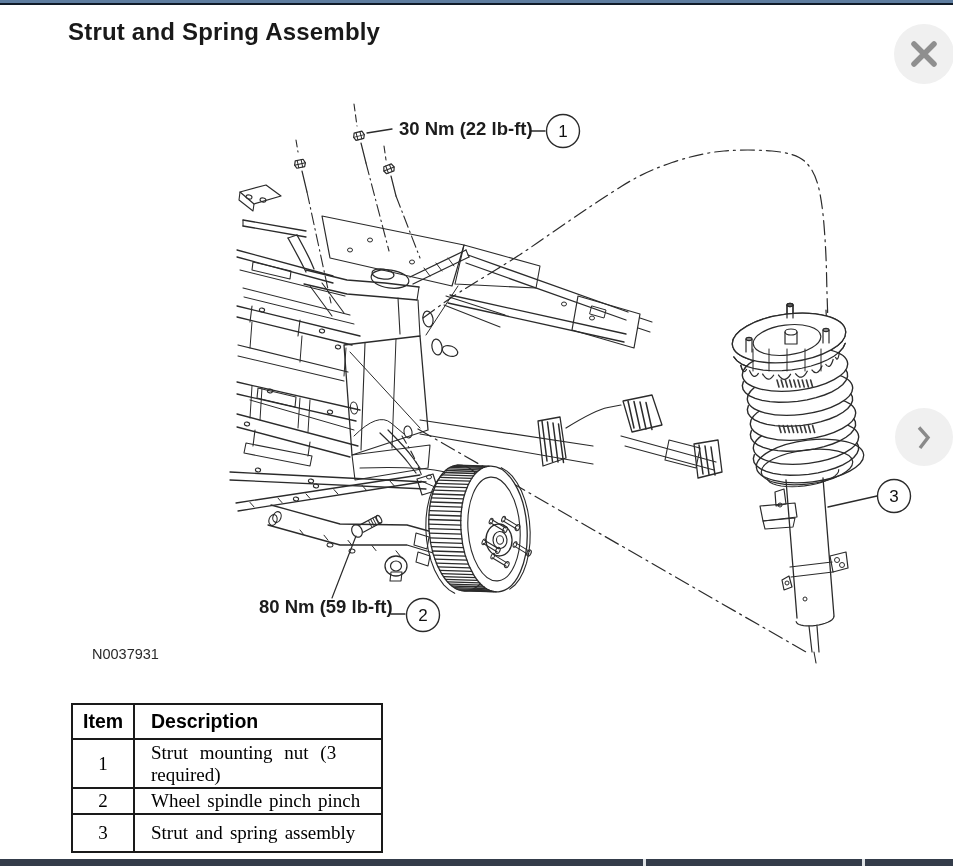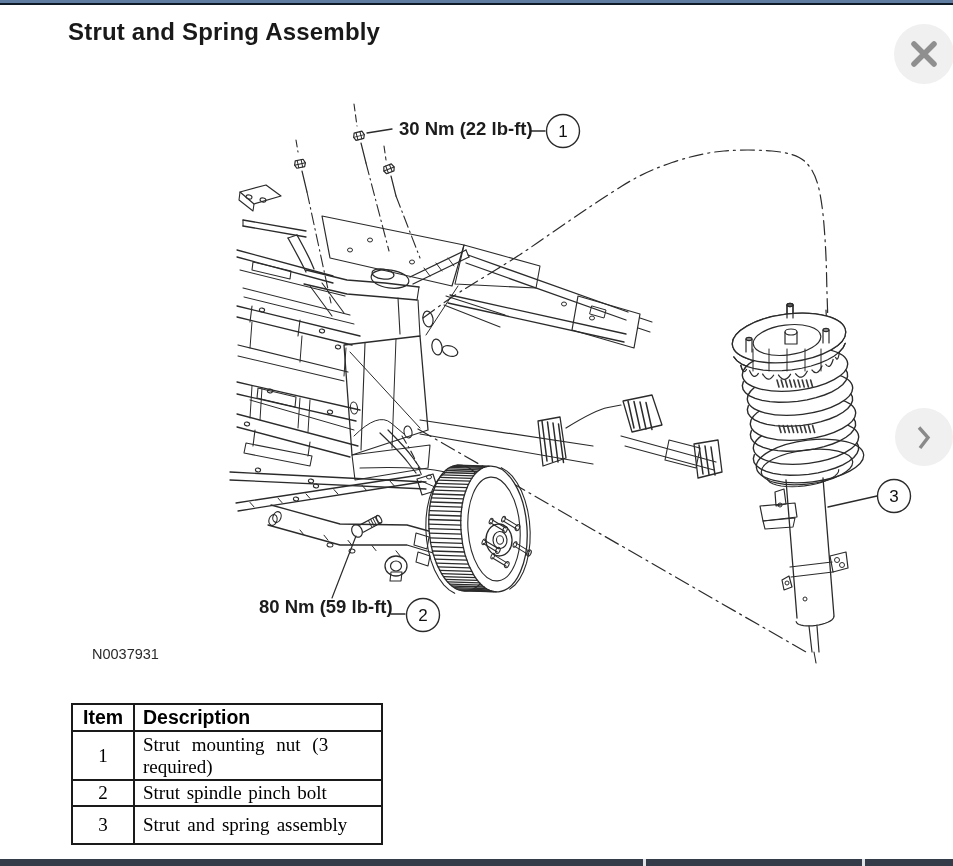--- a/index.html
+++ b/index.html
@@ -15,21 +15,21 @@
   .nextbtn{position:absolute;left:895px;top:408px;width:58px;height:58px;border-radius:50%;
            background:#f0f0f0;}
   .nextbtn svg{position:absolute;left:16px;top:14px;}
   .lbl{position:absolute;font-size:18.5px;color:#1c1c1c;white-space:nowrap;font-weight:bold;}
   .n003{position:absolute;left:92px;top:646px;font-size:14.5px;color:#2a2a2a;text-align:center;}
   table.parts{position:absolute;left:71px;top:703px;border-collapse:collapse;
               width:310px;table-layout:fixed;}
   col.w1{width:62px;} col.w2{width:248px;}
   table.parts td{border:2px solid #1a1a1a;vertical-align:middle;}
   td.c1{text-align:center;font-family:"Liberation Serif",serif;font-size:19px;}
-  td.c2{padding-left:8px;font-family:"Liberation Serif",serif;font-size:19px;}
+  td.c2{padding-left:16px;font-family:"Liberation Serif",serif;font-size:19px;}
   td.hd{font-family:"Liberation Sans",sans-serif;font-weight:bold;font-size:19.5px;}
   .botbar{position:absolute;left:0;top:859px;width:953px;height:7px;background:#343c4a;}
   .botsep{position:absolute;top:859px;width:2.5px;height:7px;background:#dfe3e6;}
   svg.diagram{position:absolute;left:0;top:0;}
 </style>
 </head>
 <body>
 <div class="topbar1"></div>
 <div class="topbar2"></div>
 <div class="title">Strut and Spring Assembly</div>
@@ -430,31 +430,31 @@
 <div class="lbl" style="left:399px;top:118px;">30 Nm (22 lb-ft)</div>
 <div class="lbl" style="left:259px;top:596px;">80 Nm (59 lb-ft)</div>
 <div class="n003">N0037931</div>
 
 <table class="parts">
 <colgroup>
       <col class="w1">
       <col class="w2">
     </colgroup>
  <tbody>
-      <tr style="height:27px;">
+      <tr style="height:35px;">
         <td class="c1 hd" style="text-align:left;padding-left:10px;">Item</td>
         <td class="c2 hd">Description</td>
       </tr>
  <tr style="height:49px;">
         <td class="c1">1</td>
         <td class="c2" style="word-spacing:7px;">Strut mounting nut (3<br>required)</td>
       </tr>
  <tr style="height:26px;">
         <td class="c1">2</td>
-        <td class="c2" style="word-spacing:2px;">Strut spindle pinch bolt</td>
+        <td class="c2" style="word-spacing:2px;">Wheel spindle pinch pinch</td>
       </tr>
  <tr style="height:38px;">
         <td class="c1">3</td>
         <td class="c2" style="word-spacing:2.5px;">Strut and spring assembly</td>
       </tr>
 </tbody>
   </table>
 
 <div class="botbar"></div>
 <div class="botsep" style="left:643px;"></div>

